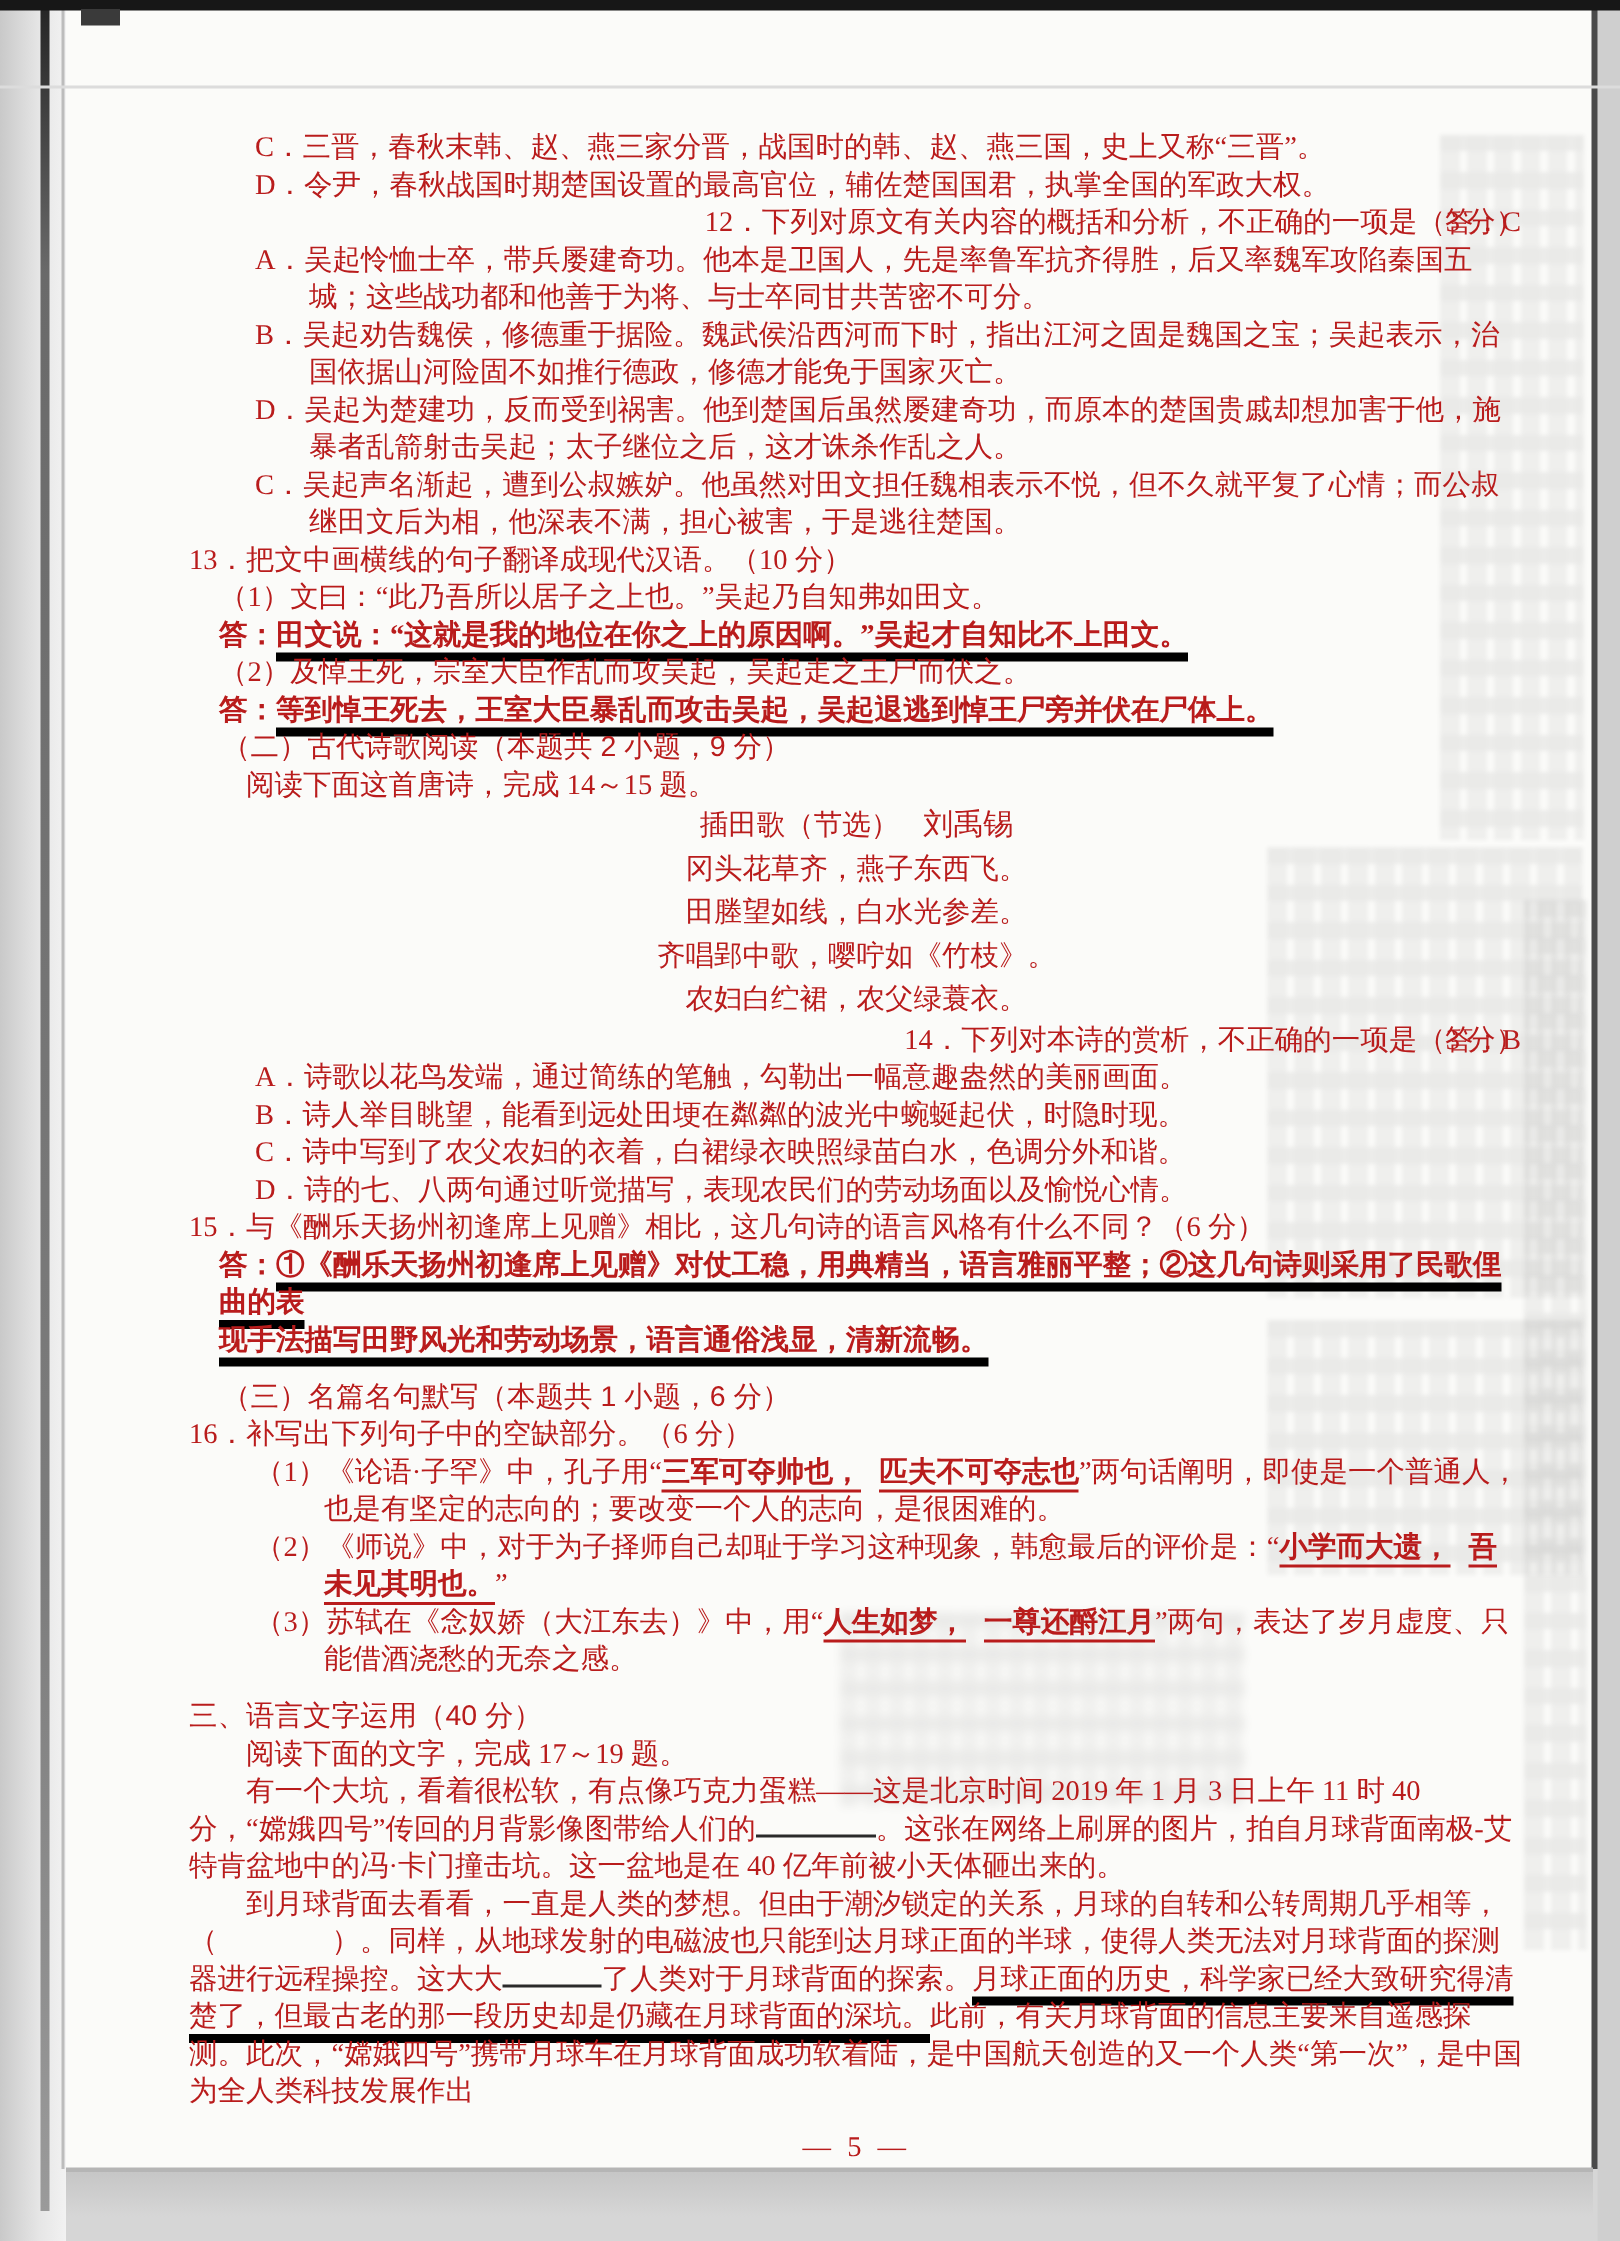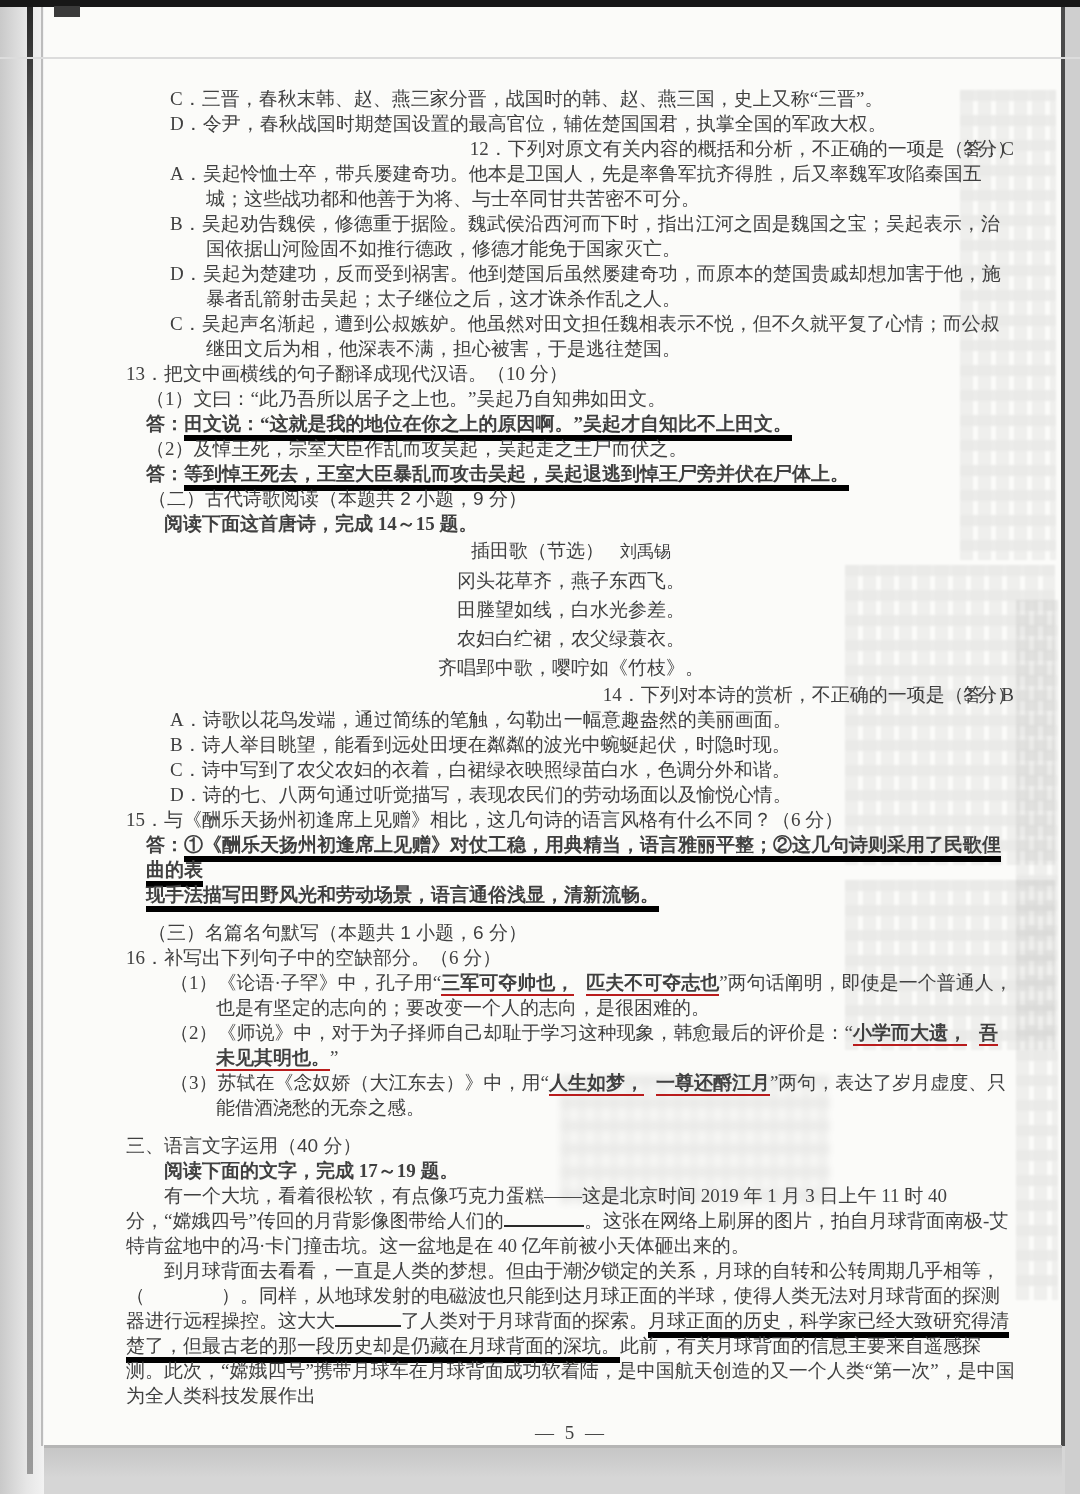--- a/index.html
+++ b/index.html
@@ -27,32 +27,32 @@
   .ghost{position:absolute;opacity:0.09;filter:blur(1.3px);pointer-events:none;
     background:
       repeating-linear-gradient(to bottom, rgba(60,60,60,.85) 0 11px, transparent 11px 25px),
       repeating-linear-gradient(to right, rgba(60,60,60,.7) 0 13px, transparent 13px 18px);}
   .ghost-blob{position:absolute;opacity:0.10;filter:blur(3px);pointer-events:none;
     background:
       repeating-linear-gradient(to bottom, rgba(80,80,80,.8) 0 10px, transparent 10px 23px),
       repeating-linear-gradient(to right, rgba(80,80,80,.6) 0 12px, transparent 12px 16px);}
   
   .content{position:absolute;left:126px;top:86px;width:890px;
-    font-size:19px;line-height:25px;color:#404040;}
+    font-size:19px;line-height:25px;color:#b91c1c;}
   .ln{white-space:normal;}
   .opt{margin-left:44px;padding-left:36px;text-indent:-36px;}
   .stem{position:relative;text-align:right;}
   .ansr{position:absolute;right:2px;top:0;}
   .sub{margin-left:20px;}
   .sub-hang{margin-left:44px;padding-left:46px;text-indent:-46px;}
   .sechd{margin-left:22px;}
   .hd{font-family:"Liberation Sans","DejaVu Sans",sans-serif;font-weight:normal;}
-  .indent2{text-indent:38px;font-weight:bold;}
+  .indent2{text-indent:38px;}
   .poem{text-align:center;line-height:29px;}
-  .poem-author{font-size:17px;margin-left:16px;}
+  .poem-author{font-size:20px;margin-left:16px;}
   .hw{font-weight:bold;}
   .ul{border-bottom:6px solid #000000;padding-bottom:1px;}
   .fill{font-weight:bold;border-bottom:2px solid #b91c1c;padding-bottom:1px;}
   .fillgap{margin-right:12px;}
   .blank{display:inline-block;width:80px;height:0;border-bottom:2px solid #2a2a2a;}
   .blank-sm{width:66px;}
   .para{text-indent:38px;}
   .sp{height:13px;}
   .pgnum{text-align:center;margin-top:12px;letter-spacing:3px;}
 </style>
@@ -93,22 +93,22 @@
   <div class="ln sub"><span class="hw">答：</span><span class="hw ul">田文说：“这就是我的地位在你之上的原因啊。”吴起才自知比不上田文。</span></div>
   <div class="ln sub"><span>（2）及悼王死，宗室大臣作乱而攻吴起，吴起走之王尸而伏之。</span></div>
   <div class="ln sub"><span class="hw">答：</span><span class="hw ul">等到悼王死去，王室大臣暴乱而攻击吴起，吴起退逃到悼王尸旁并伏在尸体上。</span></div>
 
   <div class="ln sechd hd"><span>（二）古代诗歌阅读（本题共 2 小题，9 分）</span></div>
   <div class="ln indent2"><span>阅读下面这首唐诗，完成 14～15 题。</span></div>
   <div class="poem">
     <div class="ln"><span>插田歌（节选）</span><span class="poem-author">刘禹锡</span></div>
     <div class="ln"><span>冈头花草齐，燕子东西飞。</span></div>
     <div class="ln"><span>田塍望如线，白水光参差。</span></div>
+    <div class="ln"><span>齐唱郢中歌，嘤咛如《竹枝》。</span></div>
     <div class="ln"><span>农妇白纻裙，农父绿蓑衣。</span></div>
-    <div class="ln"><span>齐唱郢中歌，嘤咛如《竹枝》。</span></div>
   </div>
 
   <div class="ln stem"><span>14．下列对本诗的赏析，不正确的一项是（3 分）</span><span class="ansr">答：B</span></div>
   <div class="ln opt"><span class="optlabel">A．</span><span>诗歌以花鸟发端，通过简练的笔触，勾勒出一幅意趣盎然的美丽画面。</span></div>
   <div class="ln opt"><span class="optlabel">B．</span><span>诗人举目眺望，能看到远处田埂在粼粼的波光中蜿蜒起伏，时隐时现。</span></div>
   <div class="ln opt"><span class="optlabel">C．</span><span>诗中写到了农父农妇的衣着，白裙绿衣映照绿苗白水，色调分外和谐。</span></div>
   <div class="ln opt"><span class="optlabel">D．</span><span>诗的七、八两句通过听觉描写，表现农民们的劳动场面以及愉悦心情。</span></div>
 
   <div class="ln"><span>15．与《酬乐天扬州初逢席上见赠》相比，这几句诗的语言风格有什么不同？（6 分）</span></div>
   <div class="ln sub"><span class="hw">答：</span><span class="hw ul">①《酬乐天扬州初逢席上见赠》对仗工稳，用典精当，语言雅丽平整；②这几句诗则采用了民歌俚曲的表</span></div>

